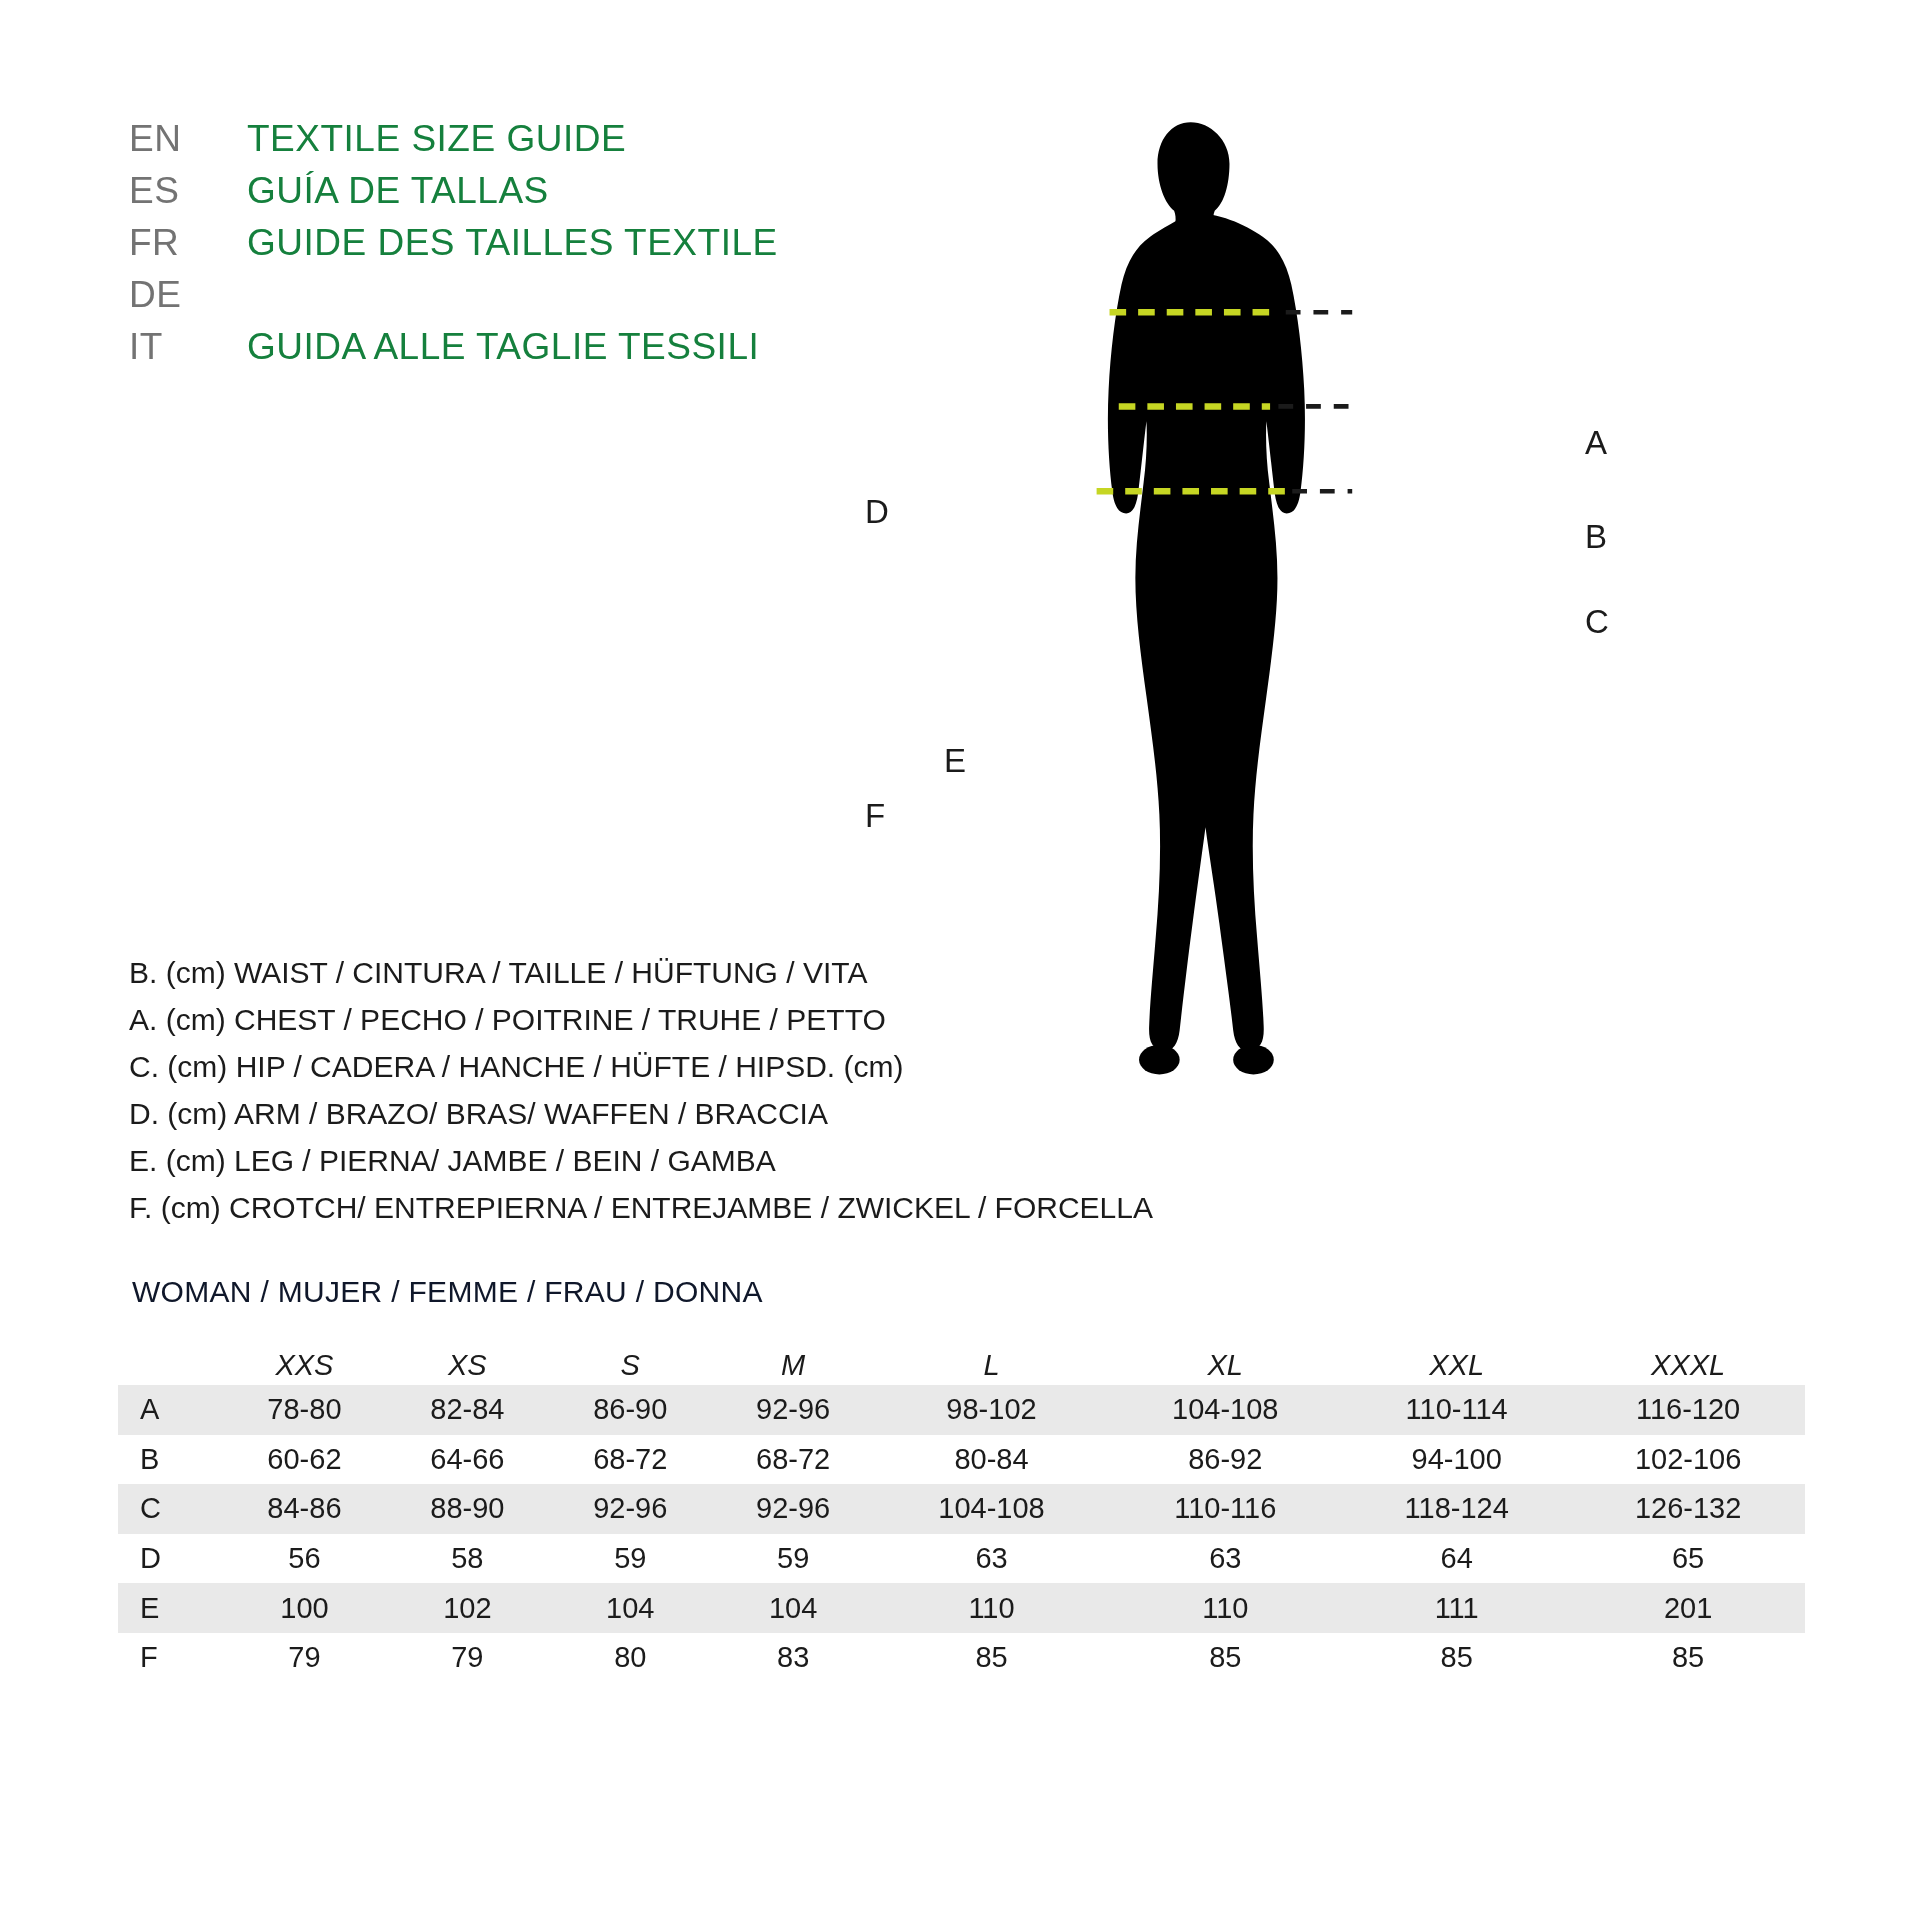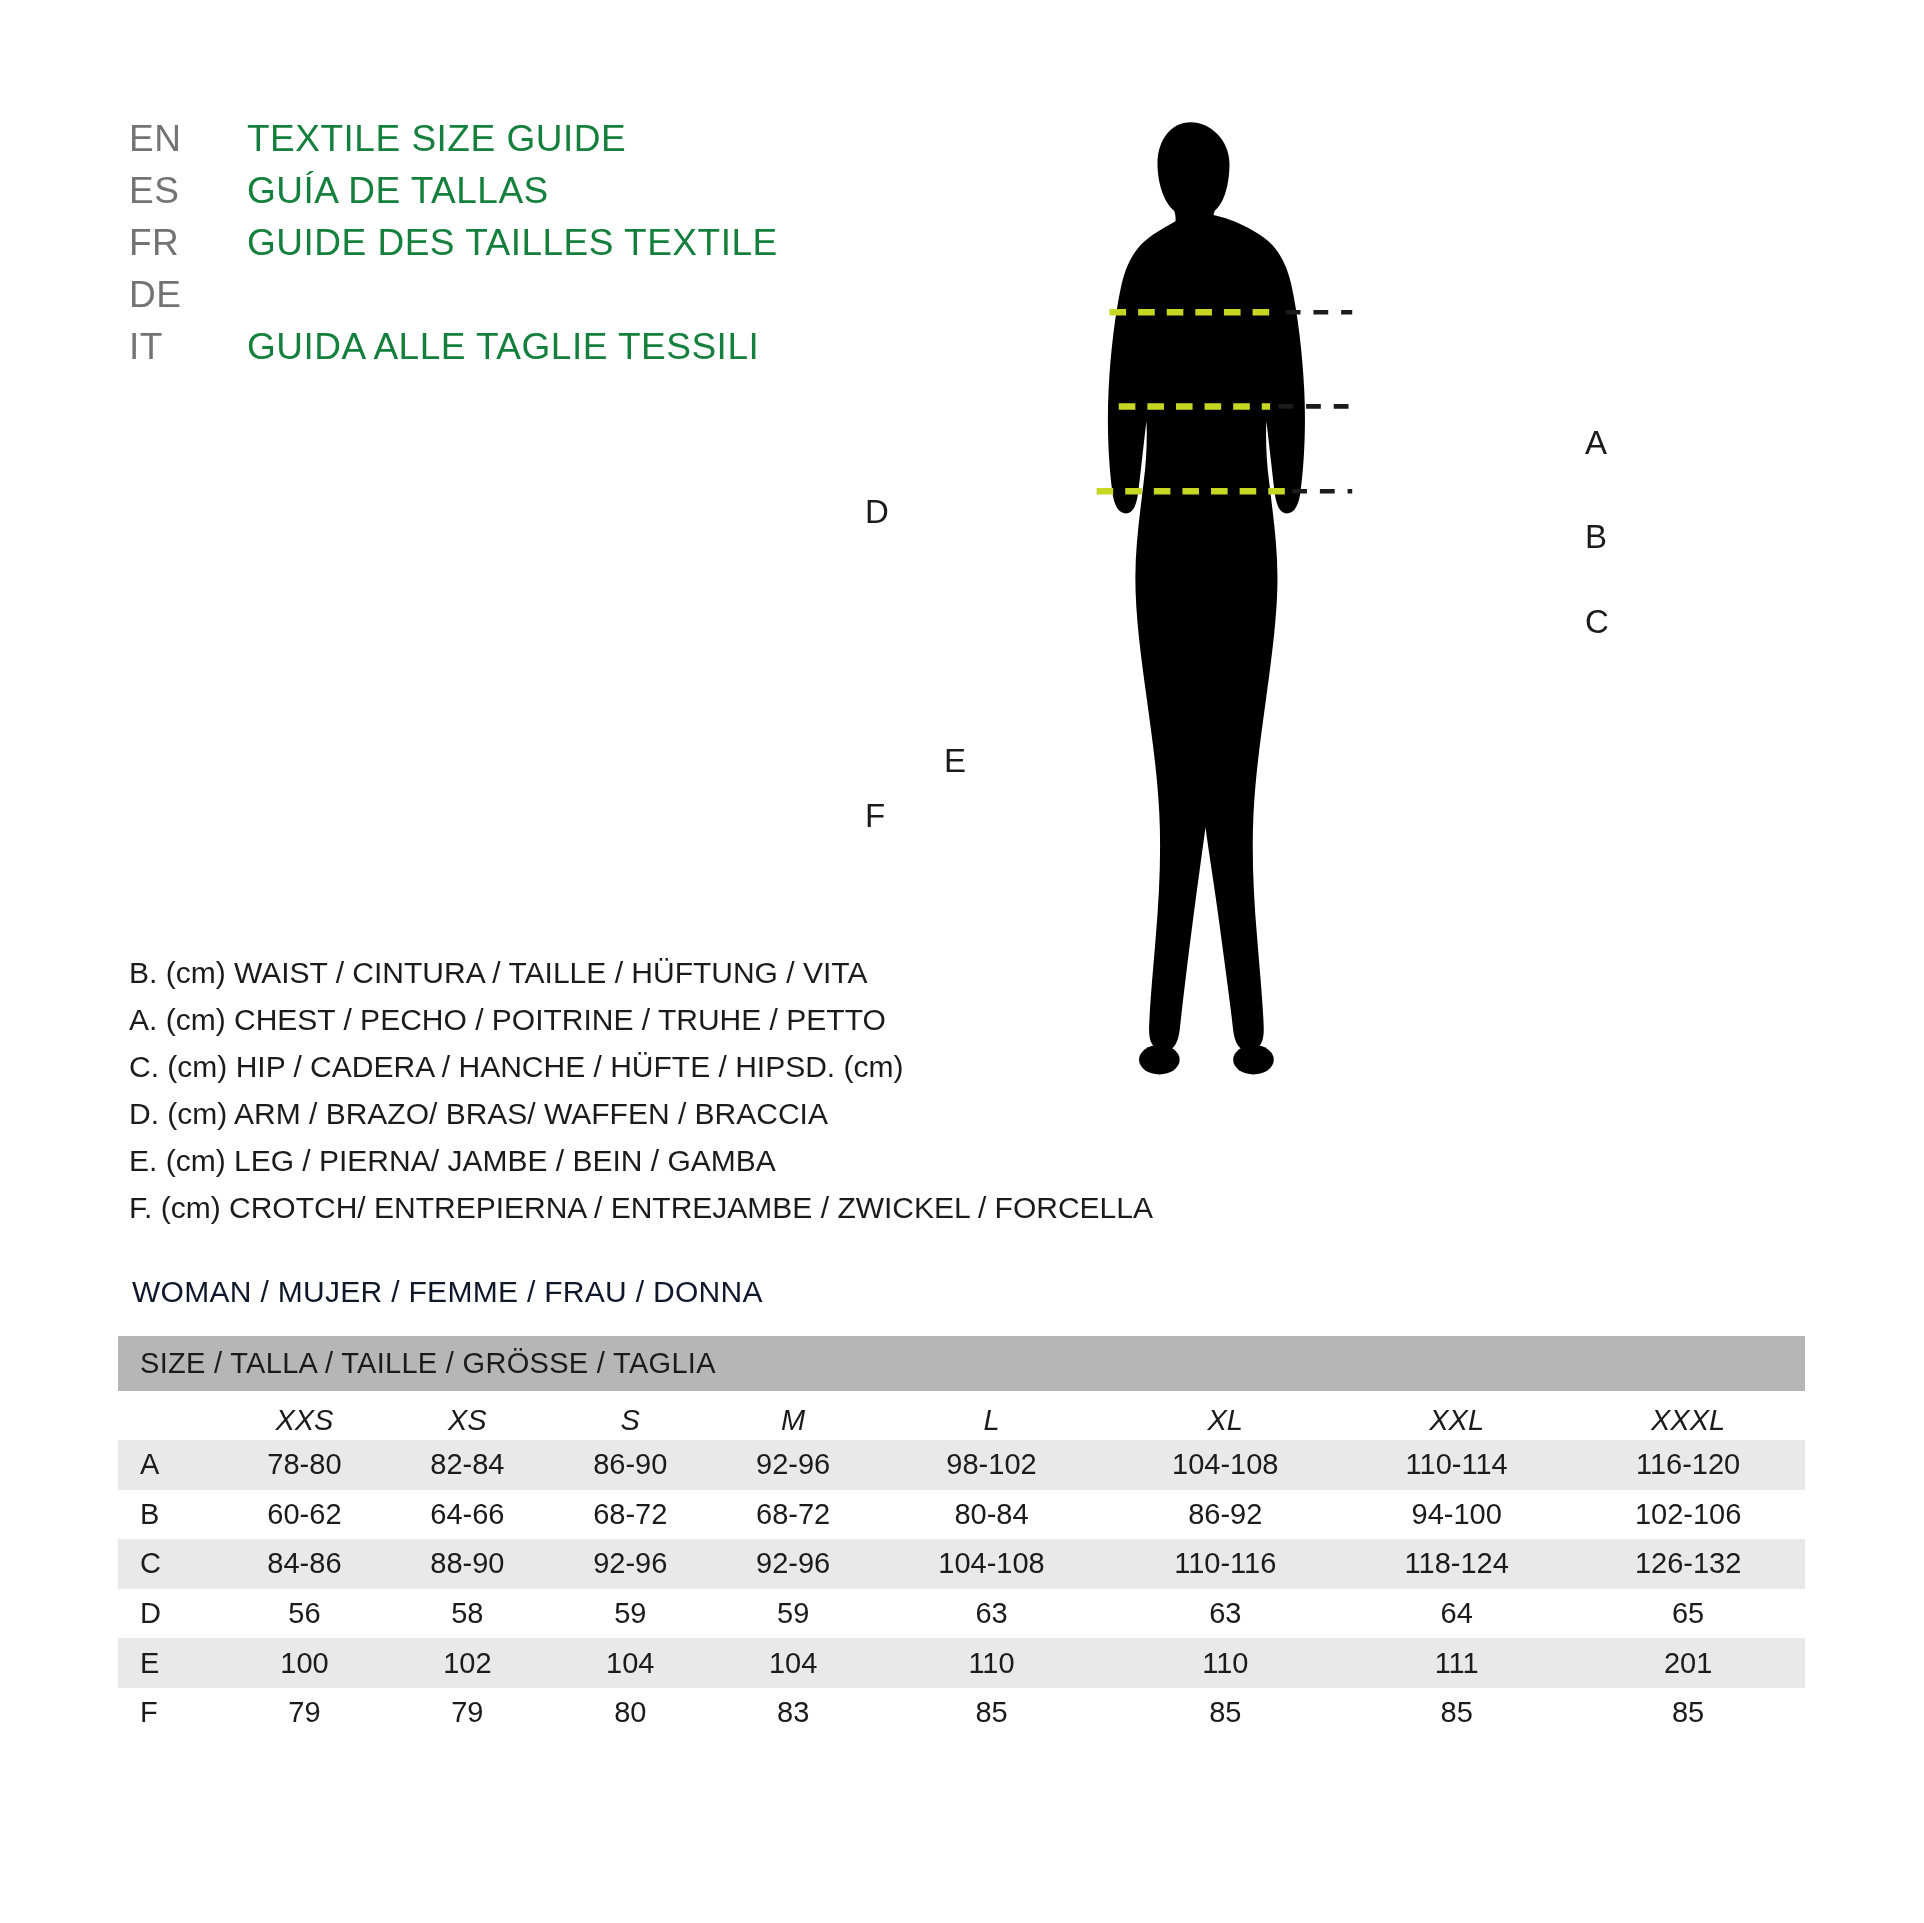--- a/index.html
+++ b/index.html
@@ -237,23 +237,20 @@
   <div class="legend-row">C. (cm) HIP / CADERA / HANCHE / HÜFTE / HIPSD. (cm)</div>
   <div class="legend-row">D. (cm) ARM / BRAZO/ BRAS/ WAFFEN / BRACCIA</div>
   <div class="legend-row">E. (cm) LEG / PIERNA/ JAMBE / BEIN / GAMBA</div>
   <div class="legend-row">F. (cm) CROTCH/ ENTREPIERNA / ENTREJAMBE / ZWICKEL / FORCELLA</div>
 </div>
 
 <div class="group-label">WOMAN / MUJER / FEMME / FRAU / DONNA</div>
 
 <table class="size-table">
   <tbody>
-    <tr class="hdr-band">
-      <td colspan="9">SIZE / TALLA / TAILLE / GRÖSSE / TAGLIA</td>
-    </tr>
     <tr class="sizes">
       <td class="rowlab"></td>
       <td>XXS</td>
       <td>XS</td>
       <td>S</td>
       <td>M</td>
       <td>L</td>
       <td>XL</td>
       <td>XXL</td>
       <td>XXXL</td>

